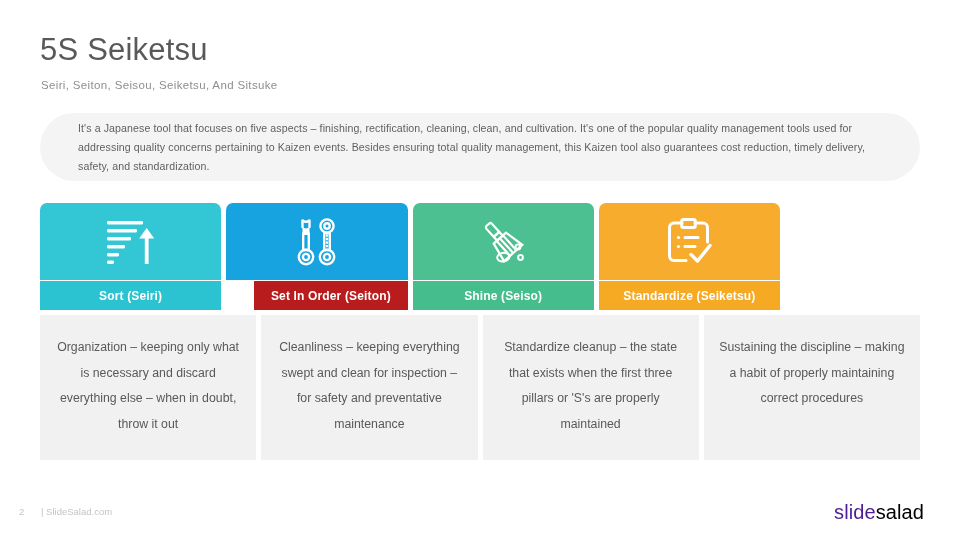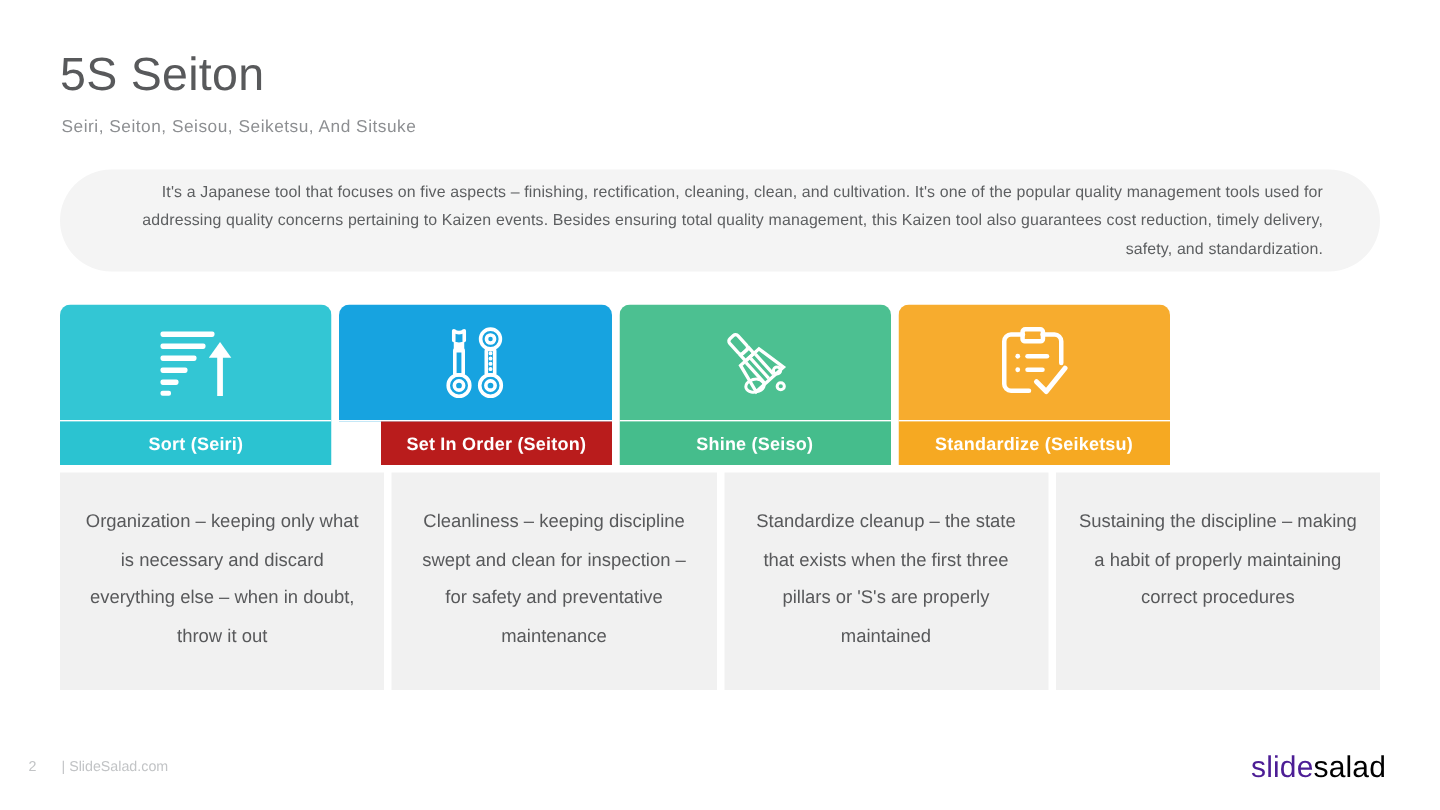--- a/index.html
+++ b/index.html
@@ -21,21 +21,21 @@
   }
 
   
   .desc{
     position:absolute;left:40px;top:113px;width:880px;height:68px;
     background:#f4f4f4;border-radius:34px;
     display:flex;align-items:center;justify-content:center;
     box-sizing:border-box;padding:0 38px;
   }
   .desc p{
-    margin:0;text-align:right;font-size:10.6px;line-height:19px;
+    margin:0;text-align:left;font-size:10.6px;line-height:19px;
     color:#5d5f61;letter-spacing:.1px;
   }
 
   
   .cards{
     position:absolute;left:40px;top:203px;width:740px;height:107px;
     display:flex;gap:5px;
   }
   .card{
     flex:1;display:flex;flex-direction:column;
@@ -80,21 +80,21 @@
     font-size:20px;letter-spacing:.1px;
   }
   .logo .a{color:#4c1d95;}
   .logo .b{color:#000000;}
 </style>
 </head>
 <body>
 
 <div class="slide">
 
-  <div class="title">5S Seiton</div>
+  <div class="title">5S Seiketsu</div>
   <div class="subtitle">Seiri, Seiton, Seisou, Seiketsu, And Sitsuke</div>
 
   <div class="desc">
     <p>It's a Japanese tool that focuses on five aspects – finishing, rectification, cleaning, clean, and cultivation. It's one of the popular quality management tools used for addressing quality concerns pertaining to Kaizen events. Besides ensuring total quality management, this Kaizen tool also guarantees cost reduction, timely delivery, safety, and standardization.</p>
   </div>
 
   <div class="cards">
 
     <div class="card">
       <div class="card-icon" style="background: rgb(51, 198, 212);">
@@ -174,21 +174,21 @@
     </div>
 
 
   </div>
 
   <div class="bodies">
     <div class="body-panel">
       <p>Organization – keeping only what is necessary and discard everything else – when in doubt, throw it out</p>
     </div>
     <div class="body-panel">
-      <p>Cleanliness – keeping discipline swept and clean for inspection – for safety and preventative maintenance</p>
+      <p>Cleanliness – keeping everything swept and clean for inspection – for safety and preventative maintenance</p>
     </div>
     <div class="body-panel">
       <p>Standardize cleanup – the state that exists when the first three pillars or 'S's are properly maintained</p>
     </div>
     <div class="body-panel">
       <p>Sustaining the discipline – making a habit of properly maintaining correct procedures</p>
     </div>
   </div>
 
   <div class="footer-num">2</div>

